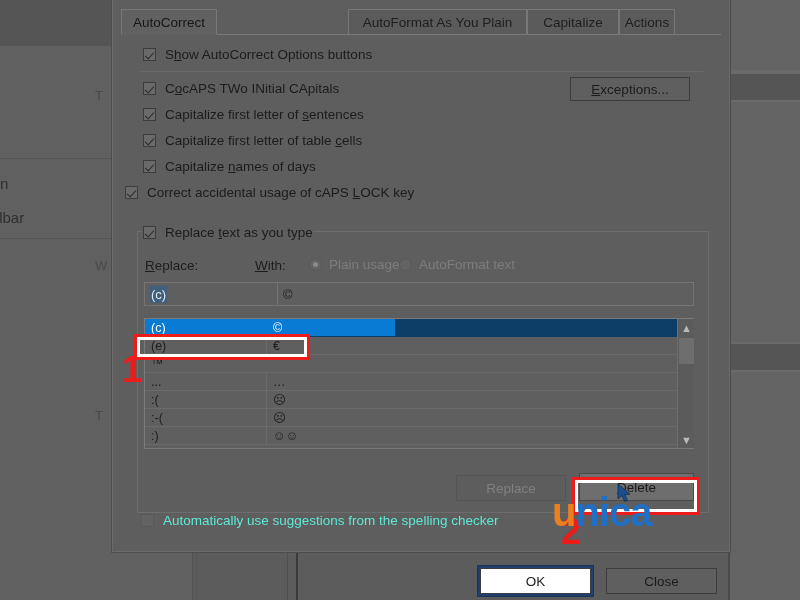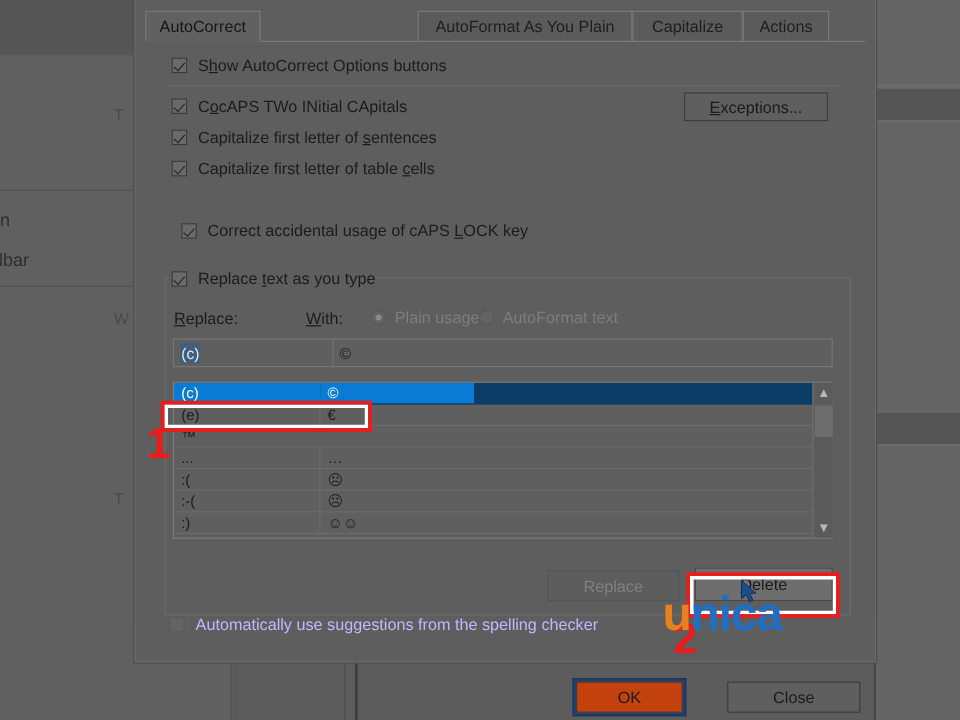--- a/index.html
+++ b/index.html
@@ -64,21 +64,21 @@
   .chk .box{
     width:13px;height:13px;border:1px solid #3c3c3c;background:#6a6a6a;
     box-sizing:border-box;position:relative;flex:0 0 auto;
   }
   .chk .box.checked::after{
     content:"";position:absolute;left:3px;top:1px;width:4px;height:8px;
     border:solid #2a2a2a;border-width:0 1.6px 1.6px 0;transform:rotate(42deg);
   }
   .chk .box.dis{background:#636363;border-color:#595959;}
   .chk .lbl{margin-left:9px;font-size:13.5px;color:#1c1c1c;white-space:nowrap;}
-  .chk .lbl.dis{color:#c4b5fd;}
+  .chk .lbl.dis{color:#5eead4;}
   .u{text-decoration:underline;text-underline-offset:1px;}
 
   .hairline{position:absolute;height:1px;background:#6a6a6a;}
 
   .btn{
     position:absolute;box-sizing:border-box;
     border:1px solid #3d3d3d;background:#5f5f5f;color:#1b1b1b;
     font-size:13.5px;display:flex;align-items:center;justify-content:center;
     font-family:"Liberation Sans", sans-serif;
   }
@@ -177,21 +177,21 @@
 
   <div class="bg-panel-edge" style="left:718px;top:30px;width:10px;height:500px;background:#5a5a5a"></div>
 </div>
 
 <div id="dialog">
 
   <div class="tabstrip" id="tabstrip">
       <div class="tab active" style="left: 8px; width: 96px;"><span>AutoCorrect</span></div>
       <div class="tab" style="left: 235px; width: 179px;"><span>AutoFormat As You Plain</span></div>
       <div class="tab" style="left: 414px; width: 92px;"><span>Capitalize</span></div>
-      <div class="tab" style="left: 506px; width: 72px;"><span>Actions</span></div>
+      <div class="tab" style="left: 506px; width: 56px;"><span>Actions</span></div>
     </div>
   <div class="tabstrip-line"></div>
 
   <div class="dlg-body">
 
     <div class="chk" style="left:30px;top:12px">
       <span class="box checked"></span>
       <span class="lbl"><span>S</span><span class="u">h</span><span>ow AutoCorrect Options buttons</span></span>
     </div>
 
@@ -202,21 +202,25 @@
       <span class="lbl"><span>C</span><span class="u">o</span><span>cAPS TWo INitial CApitals</span></span>
     </div>
     <div class="chk" style="left:30px;top:98px">
       <span class="box checked"></span>
       <span class="lbl"><span>Capitalize first letter of table </span><span class="u">c</span><span>ells</span></span>
     </div>
     <div class="chk" style="left:30px;top:72px">
       <span class="box checked"></span>
       <span class="lbl"><span>Capitalize first letter of </span><span class="u">s</span><span>entences</span></span>
     </div>
-    <div class="chk" style="left:38px;top:150px">
+    <div class="chk" style="left:30px;top:124px">
+      <span class="box checked"></span>
+      <span class="lbl"><span>Capitalize </span><span class="u">n</span><span>ames of days</span></span>
+    </div>
+    <div class="chk" style="left:12px;top:150px">
       <span class="box checked"></span>
       <span class="lbl"><span>Correct accidental usage of cAPS </span><span class="u">L</span><span>OCK key</span></span>
     </div>
 
     <div class="btn" style="left:457px;top:42px;width:120px;height:24px">
       <span><span class="u"></span><span class="u">E</span><span>xceptions...</span></span>
     </div>
 
     <div class="group" style="left:24px;top:196px;width:572px;height:282px"></div>
     <div class="group-title-mask" style="left:28px;top:190px;width:172px"></div>
@@ -291,21 +295,21 @@
       <span><span class="u">D</span><span>elete</span></span>
     </div>
 
     <div class="chk" style="left:28px;top:478px">
       <span class="box dis"></span>
       <span class="lbl dis">Automatically use suggestions from the spelling checker</span>
     </div>
   </div>
 </div>
 
-<div class="btn focus" style="left:480px;top:568px;width:89px;height:26px;background:#c2410c">
+<div class="btn focus" style="left:480px;top:568px;width:111px;height:26px;background:#ffffff">
   <span>OK</span>
 </div>
 <div class="btn" style="left:606px;top:568px;width:111px;height:26px">
   <span>Close</span>
 </div>
 
 <div class="ann-rect white-in" style="left:134px;top:334px;width:176px;height:26px"></div>
 <div class="ann-num" style="left:122px;top:352px;font-size:36px"><span>1</span></div>
 
 <div class="ann-rect white-in" style="left:572px;top:477px;width:128px;height:38px"></div>

